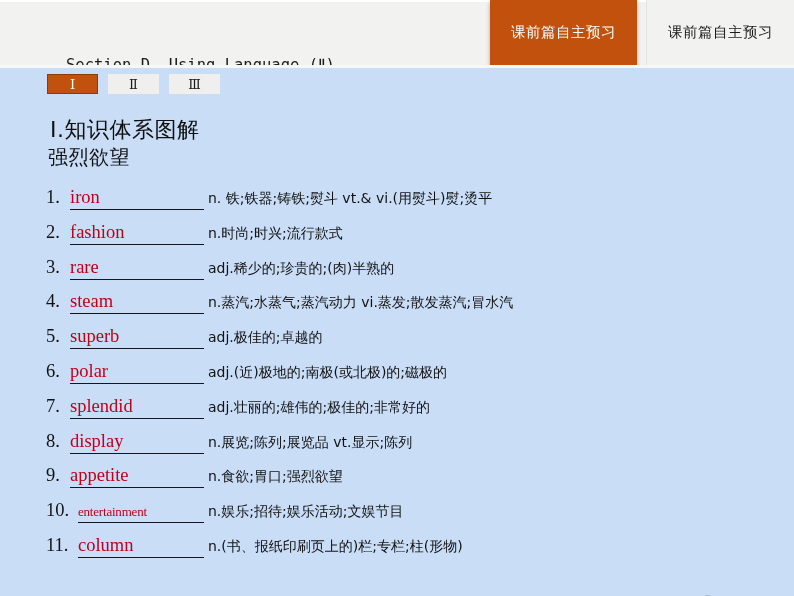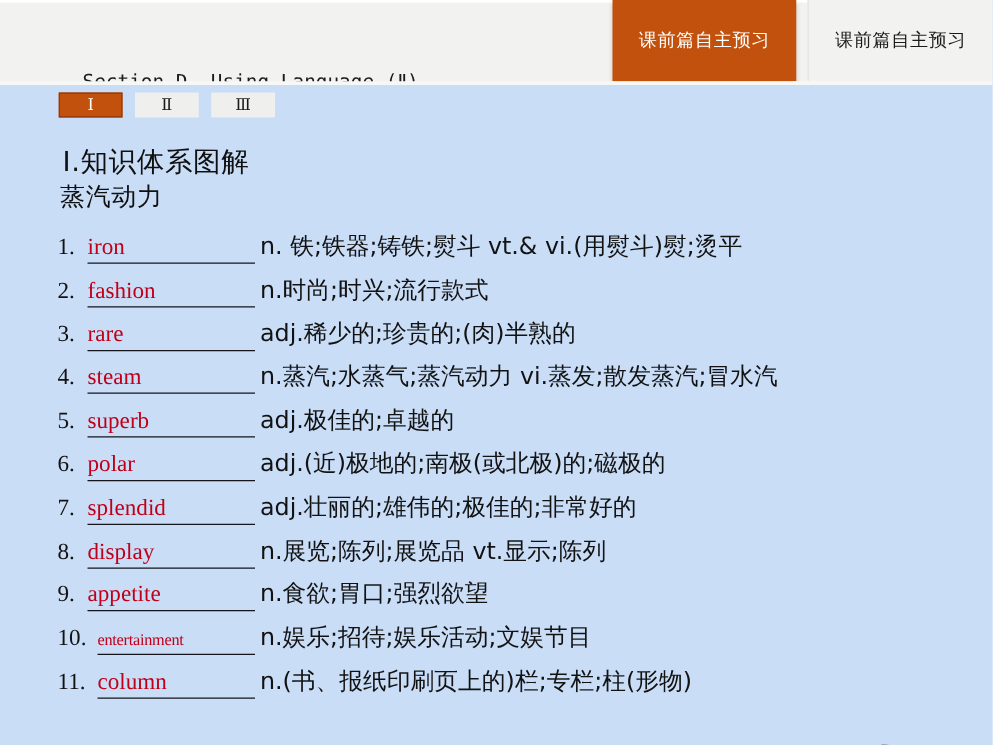--- a/index.html
+++ b/index.html
@@ -197,21 +197,21 @@
     font-family: "Liberation Serif", "DejaVu Serif", serif;
     font-size: 18.5px;
     color: #c00018;
     letter-spacing: 0px;
   }
   .v-answer.tiny { font-size: 13px; letter-spacing: -0.2px; }
   .v-def {
     display: inline-block;
     margin-left: 4px;
     font-family: "DejaVu Sans", "Liberation Sans", sans-serif;
-    font-size: 19px;
+    font-size: 14px;
     color: #121212;
     vertical-align: baseline;
   }
 
   
   .fish {
     position: absolute;
     left: 668px;
     top: 521px;
     width: 78px;
@@ -241,21 +241,21 @@
 
   <div class="body-area">
 
     <div class="numtabs">
       <div class="numtab numtab-active">Ⅰ</div>
       <div class="numtab numtab-idle">Ⅱ</div>
       <div class="numtab numtab-idle">Ⅲ</div>
     </div>
 
     <div class="h-section">Ⅰ.知识体系图解</div>
-    <div class="h-sub">蒸汽动力</div>
+    <div class="h-sub">强烈欲望</div>
 
     <div class="vocab-list">
 
       <div class="vocab-row">
         <span class="v-num">1.</span><span class="v-blank"><span class="v-answer">iron</span></span><span class="v-def">n. 铁;铁器;铸铁;熨斗 vt.&amp; vi.(用熨斗)熨;烫平</span>
       </div>
 
       <div class="vocab-row">
         <span class="v-num">2.</span><span class="v-blank"><span class="v-answer">fashion</span></span><span class="v-def">n.时尚;时兴;流行款式</span>
       </div>

